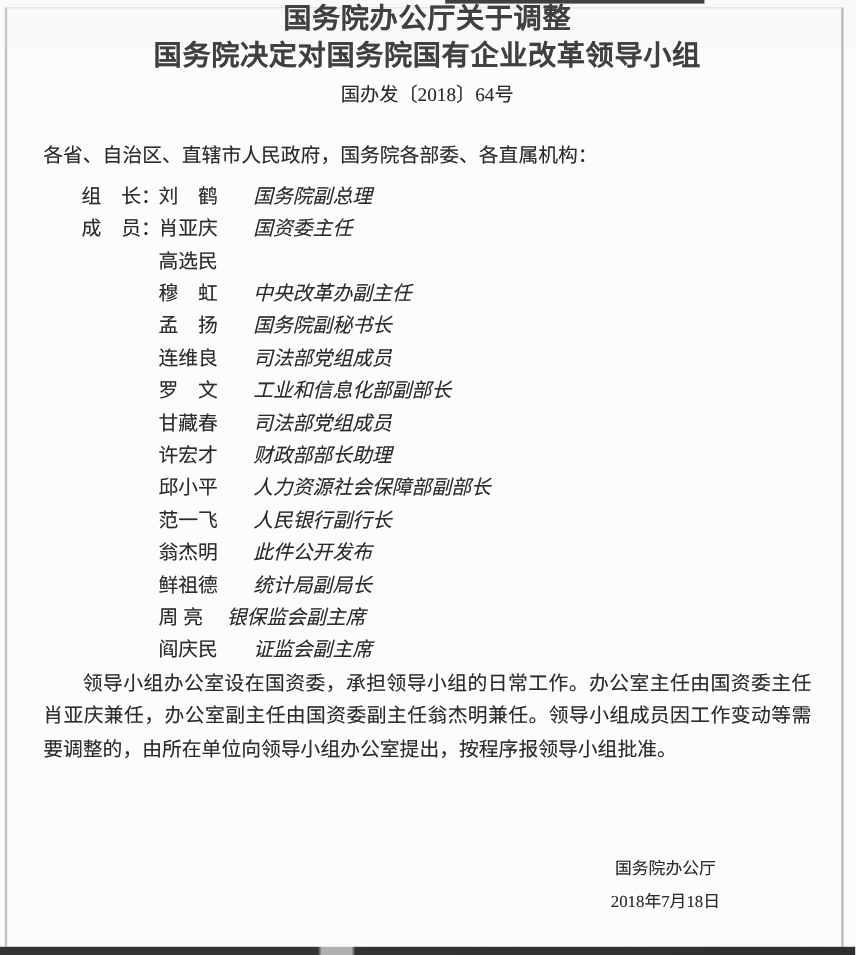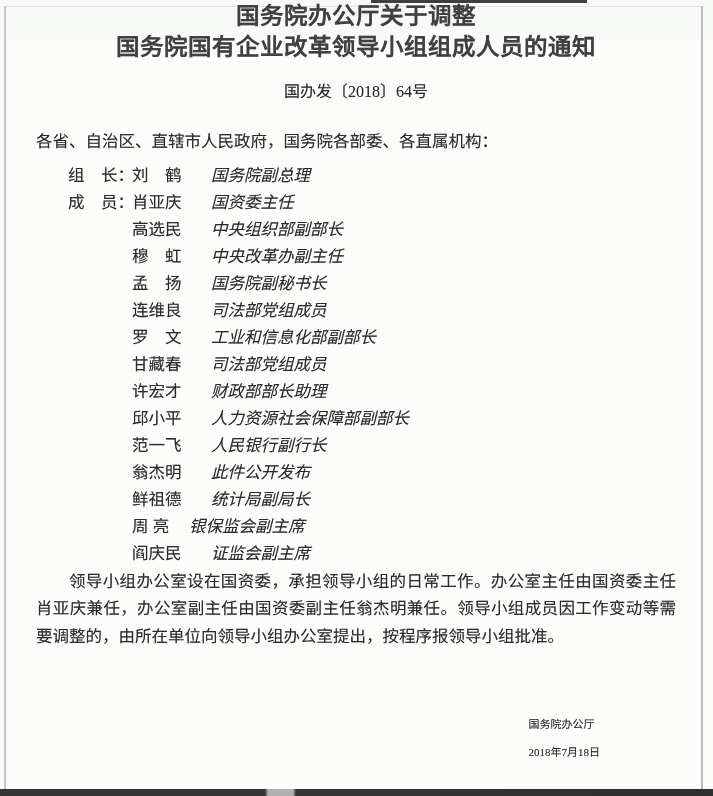--- a/index.html
+++ b/index.html
@@ -26,48 +26,48 @@
   .top-artifact { position:absolute; top:0; left:371px; width:216px; height:3px;
     background:#3f3f41; }
   
   .bottom-bar { position:absolute; left:0; bottom:0; width:713px; height:7px;
     background:linear-gradient(90deg,#343436 0,#343436 265px,#b0b0b0 268px,#b0b0b0 293px,#343436 296px,#2f2f31 100%); }
 
   .content { position:absolute; top:1px; left:36px; width:640px; height:794px; }
 
   .doc-title { margin:0; text-align:center; font-size:23.5px; line-height:31px;
     font-weight:bold; color:#404040; letter-spacing:0.5px; }
-  .doc-number { text-align:center; font-size:16px; line-height:22px; margin-top:18px; }
+  .doc-number { text-align:center; font-size:16px; line-height:22px; margin-top:6px; }
 
   .salutation { margin:25px 0 0 0; font-size:16.5px; line-height:27.5px;font-family:Liberation Serif, serif; }
   .para { margin:3px 0 0 0; font-size:16.5px; line-height:27.5px;
     text-align:justify; text-indent:33px; }
   .para.closing { margin-top:2px; }
 
   .roster { margin:5px 0 0 32px; }
   .roster-row { display:flex; align-items:center; height:27px; font-size:16.5px; }
   .r-label { width:64px; flex:none; white-space:pre;font-family:Liberation Serif, serif; }
   .r-name  { width:79px; flex:none; white-space:pre; }
   .roster-row.compact .r-name { width:57px; }
   .r-pos { white-space:nowrap;font-style:italic; }
 
-  .sign-block { position:absolute; top:710px; right:76px; 
-    font-size:11px; line-height:27.5px; }
+  .sign-block { position:absolute; top:710px; right:76px; text-align:center;
+    font-size:14px; line-height:27.5px; }
   .footnote { position:absolute; top:766px; left:32px; font-size:16.5px; line-height:27px; }
 </style>
 </head>
 <body>
 
 <div class="page">
   <div class="top-band"></div>
   <div class="top-artifact"></div>
   <div class="frame"></div>
 
   <main class="content">
-    <h1 class="doc-title"><span>国务院办公厅关于调整</span><br><span>国务院国有企业改革领导小组组成人员的通知</span></h1>
+    <h1 class="doc-title"><span>国务院办公厅关于调整</span><br><span>国务院决定对国务院国有企业改革领导小组</span></h1>
 
     <div class="doc-number">国办发〔2018〕64号</div>
 
     <p class="salutation">各省、自治区、直辖市人民政府，国务院各部委、各直属机构：</p>
 
 
     <div class="roster">
   <div class="roster-row">
     <span class="r-label">组　长：</span>
     <span class="r-name">刘　鹤</span>
@@ -77,21 +77,20 @@
 
   <div class="roster-row">
     <span class="r-label">成　员：</span>
     <span class="r-name">肖亚庆</span>
     <span class="r-pos">国资委主任</span>
   </div>
 
   <div class="roster-row">
     <span class="r-label"></span>
     <span class="r-name">高选民</span>
-    <span class="r-pos">中央组织部副部长</span>
   </div>
 
   <div class="roster-row">
     <span class="r-label"></span>
     <span class="r-name">穆　虹</span>
     <span class="r-pos">中央改革办副主任</span>
   </div>
 
   <div class="roster-row">
     <span class="r-label"></span>

